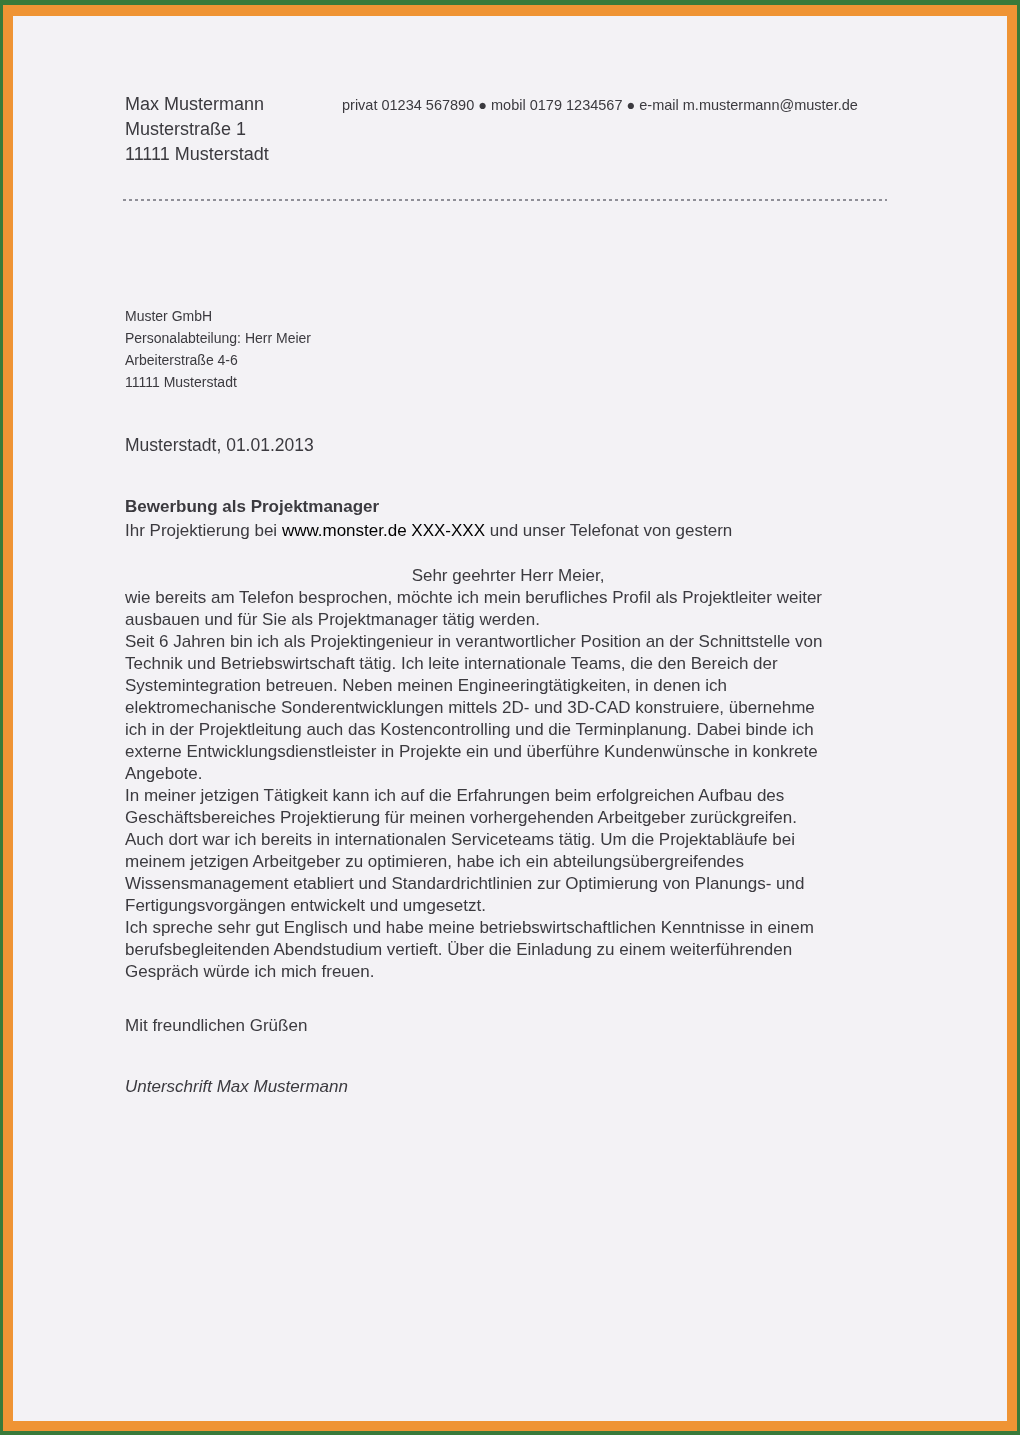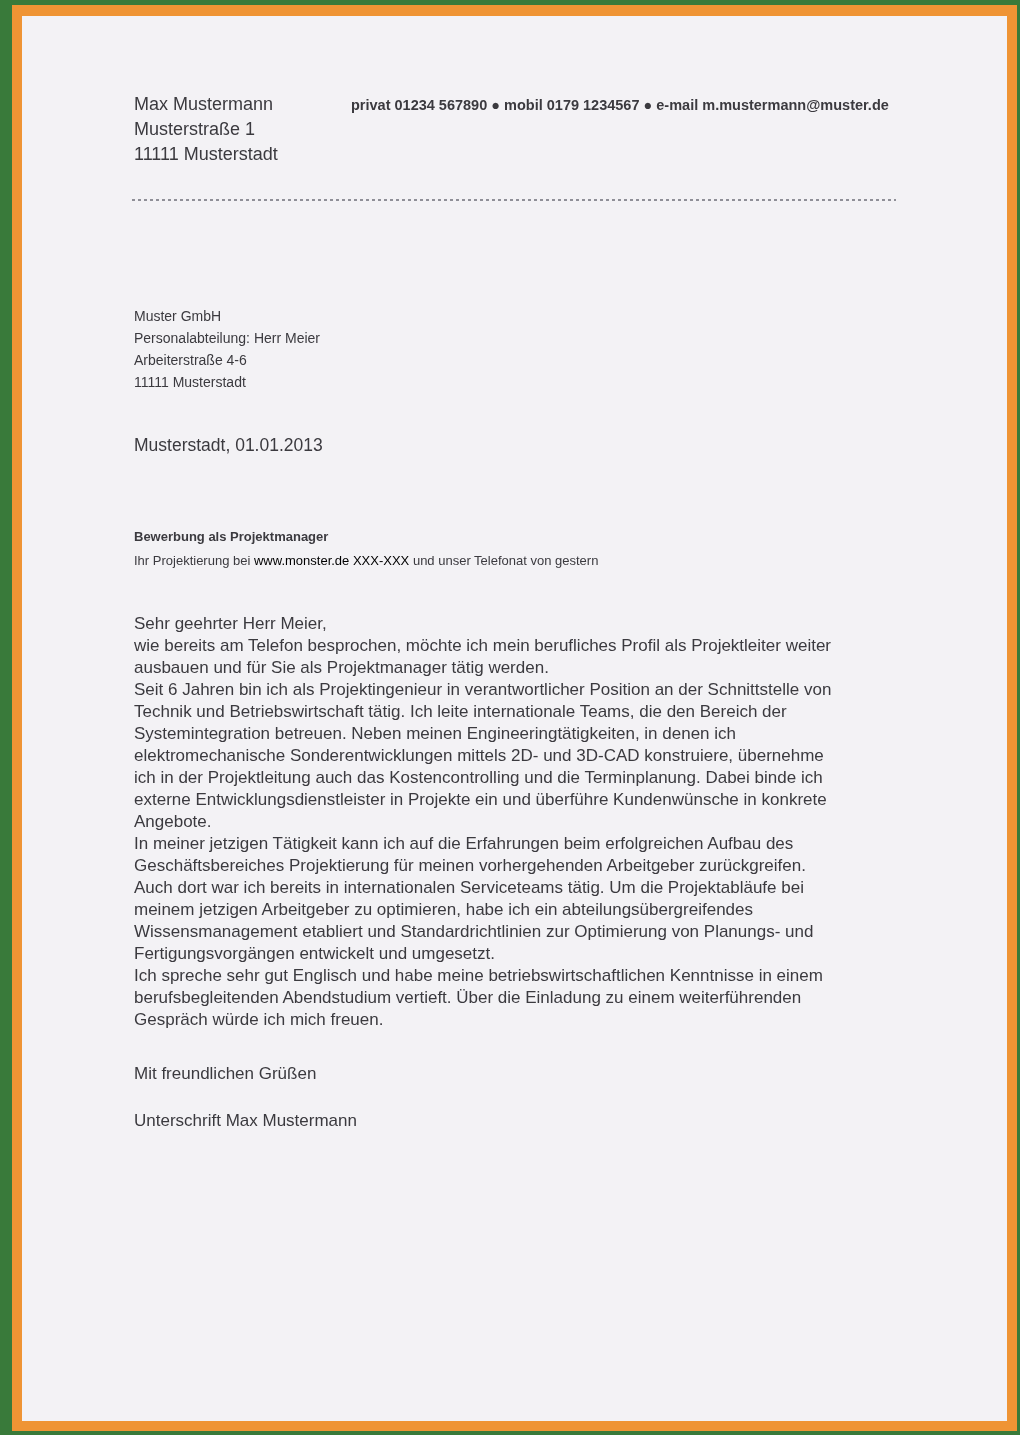--- a/index.html
+++ b/index.html
@@ -4,21 +4,21 @@
 <style>
   * { margin: 0; padding: 0; box-sizing: border-box; }
   html, body { width: 1020px; height: 1435px; }
   body {
     font-family: "Liberation Sans", "DejaVu Sans", sans-serif;
     background: #f3f2f5;
   }
   .frame {
     width: 1020px; height: 1435px;
     background: #397a3a;            
-    padding: 5px 3px 4px 12px;
+    padding: 5px 3px 4px 3px;
   }
   .frame-inner {
     width: 100%; height: 100%;
     background: #ef9434;            
     padding: 11px 10px 10px 10px;
   }
   .page {
     width: 100%; height: 100%;
     background: #f3f2f5;
     color: #3b3a3f;
@@ -37,59 +37,59 @@
     flex: 0 0 217px;
     font-size: 18px;
     line-height: 25px;
   }
   .contact-line {
     flex: 1;
     font-size: 14.5px;
     line-height: 18px;
     padding-top: 4px;
     white-space: nowrap;
-    font-weight: bold;
   }
   .divider {
     margin-top: 32px;
     height: 2px;
     width: 764px;
     margin-left: -2px;
     background: repeating-linear-gradient(
       to right, #8f8f97 0px, #8f8f97 3px, transparent 3px, transparent 6px);
   }
   .recipient-block {
     margin-top: 104px;
     font-size: 14px;
     line-height: 22px;
   }
   .date-line {
     margin-top: 41px;
     width: 764px;
     font-size: 17.5px;
   }
   .subject-block {
-    margin-top: 69px;
-    font-size: 13px;
+    margin-top: 39px;
+    font-size: 17px;
     line-height: 24px;
   }
   .subject-title { font-weight: bold; }
   .link {
     color: #000000;
     text-decoration: none;
     cursor: pointer;
   }
-  .salutation { margin-top: 40px; }
+  .salutation { margin-top: 22px; text-align: center; }
   .para {
     width: 775px;
     white-space: pre-line;
   }
   .closing { margin-top: 32px; }
   .signature {
-    margin-top: 25px;
+    margin-top: 39px;
+    font-style: italic;
   }
   .bold { font-weight: normal; }
 </style>
 </head>
 <body>
 
 <div class="frame">
   <div class="frame-inner">
     <div class="page">
 

